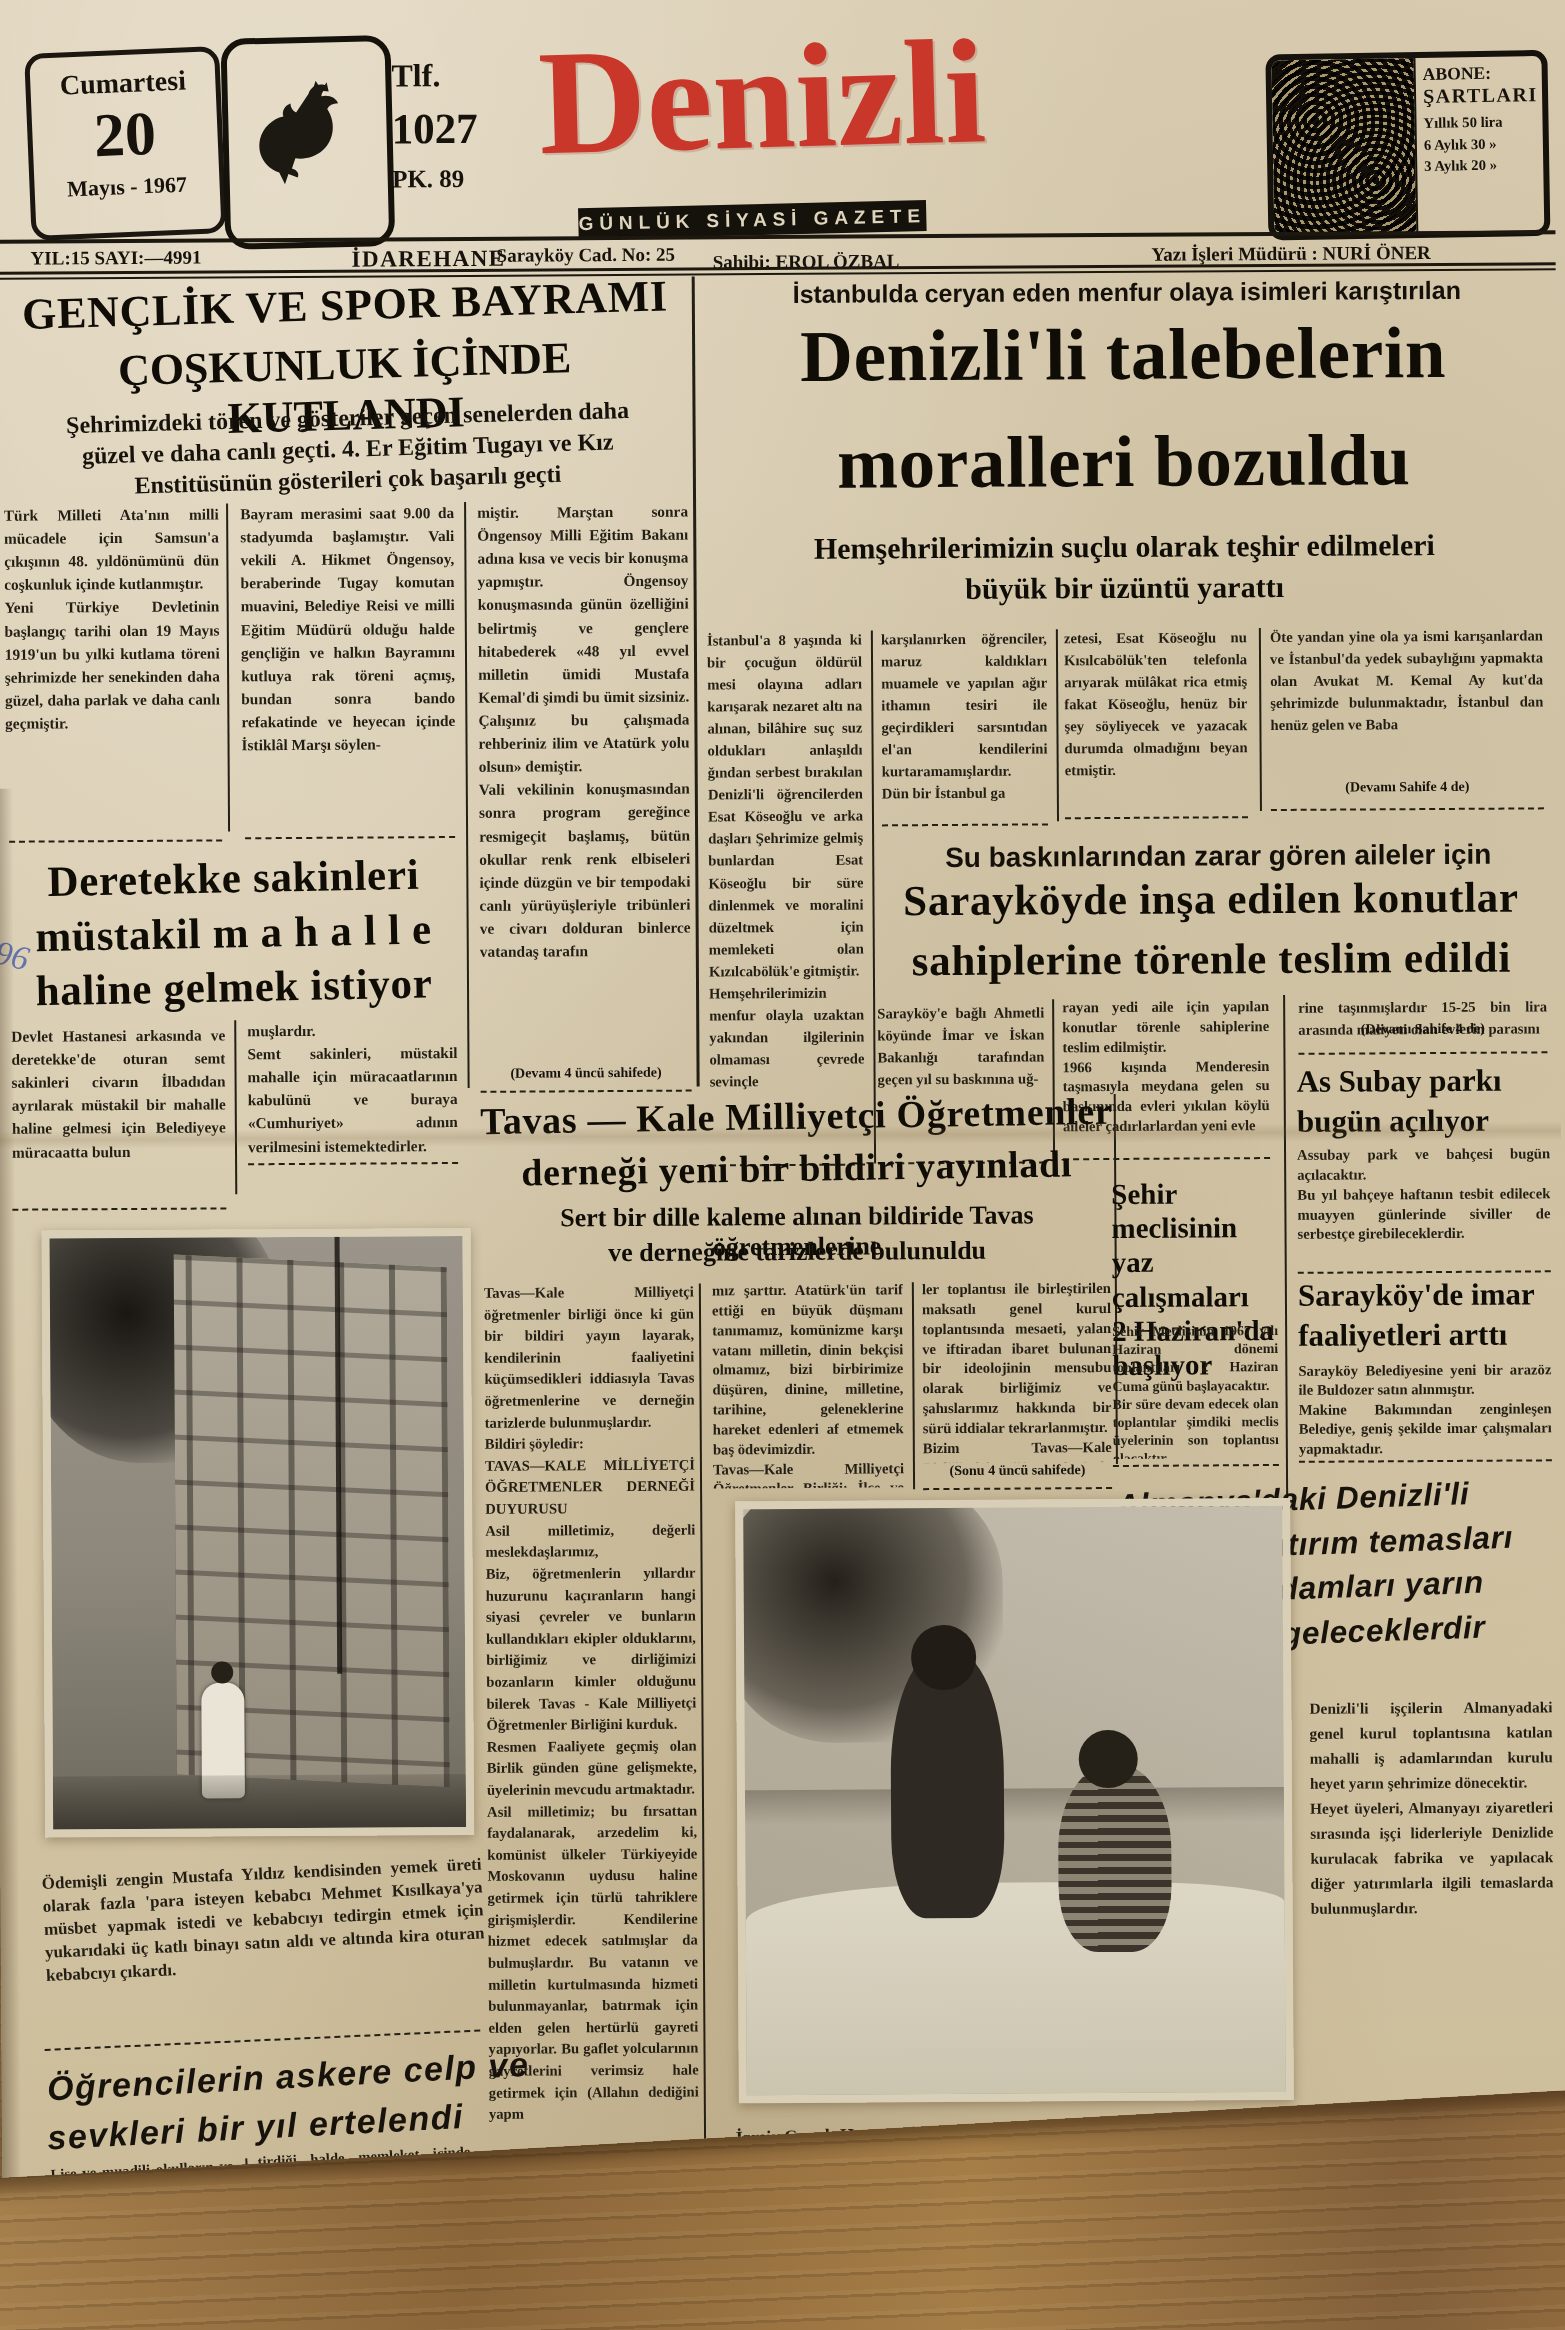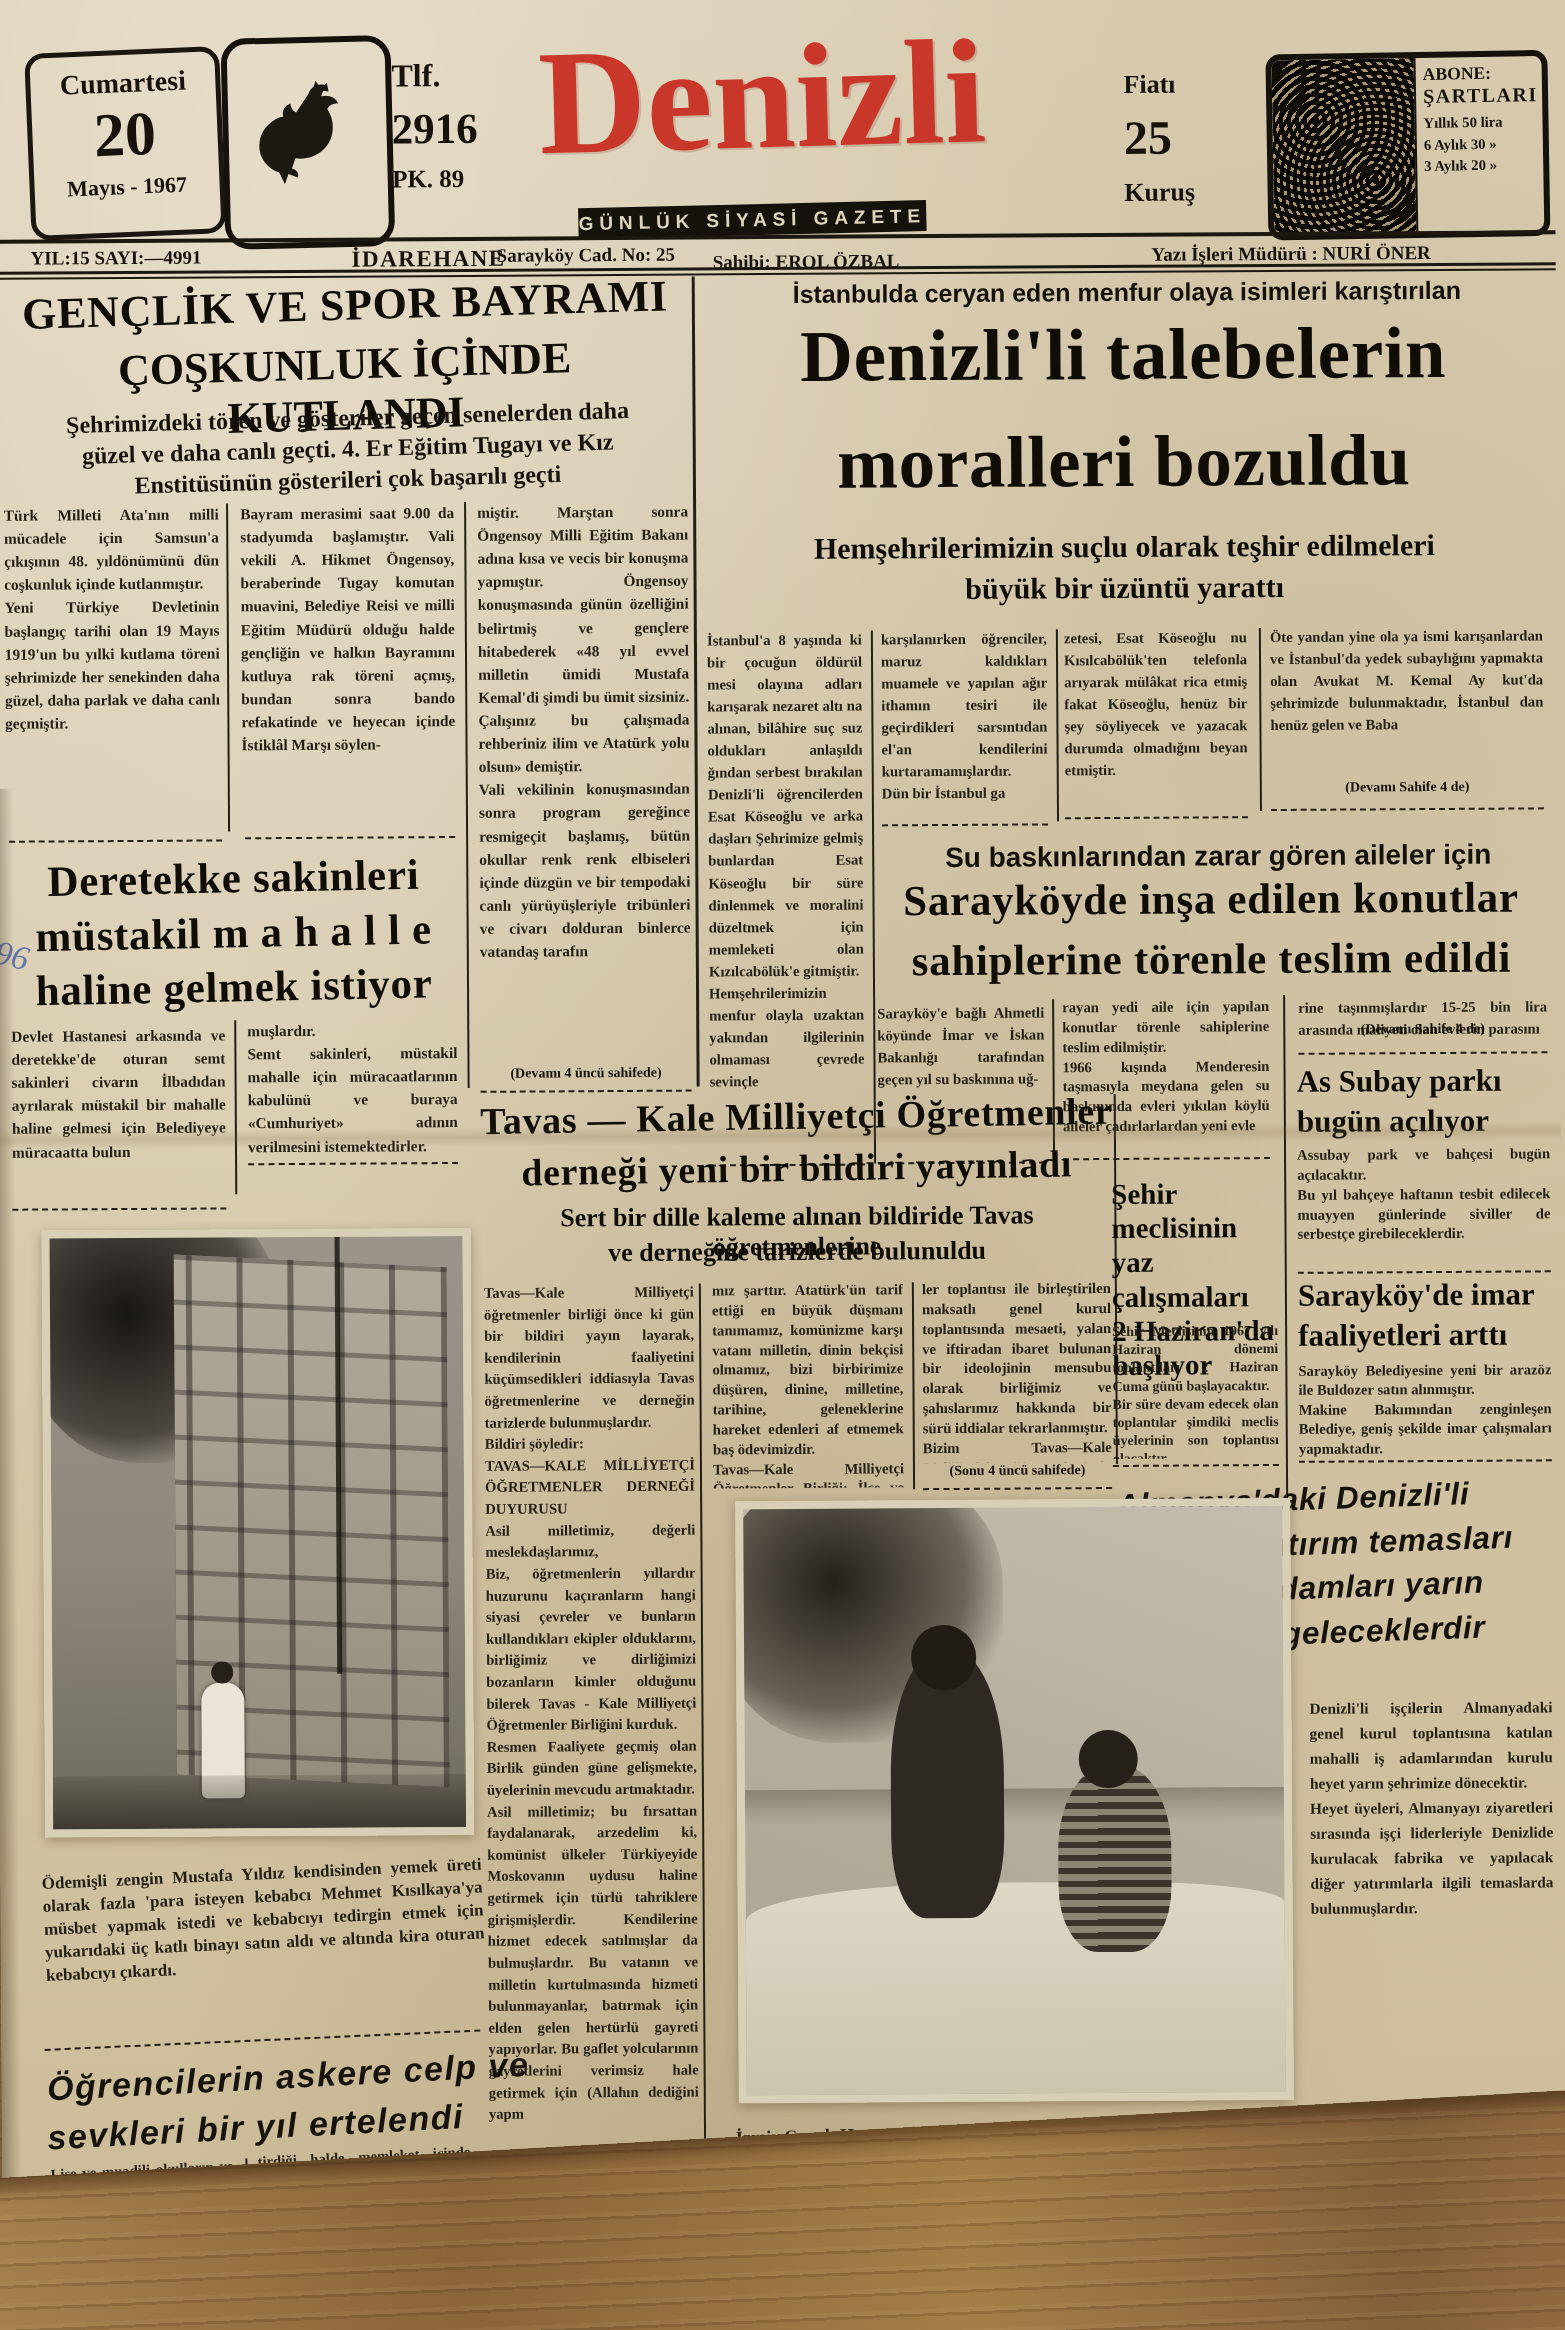--- a/index.html
+++ b/index.html
@@ -52,35 +52,30 @@
 
   <div class="abs" style="left:233px;top:41px;width:158px;height:199px;border:6.6px solid #15110b;border-radius:25px;transform:rotate(-1deg);display:flex;align-items:center;justify-content:center;">
     <svg width="110" height="139" viewBox="0 0 120 150">
       <path fill="#1c1812" d="M62 22c3-9 13-12 20-8-2 4-6 7-6 11 8-2 16 2 18 8-6 0-10 2-12 6 10 16 6 35-6 45-8 7-20 10-30 8l-4 11c6 2 8 6 6 10l-10-4-4 11-6-13c-16-6-24-21-20-37 3-12 14-22 26-24-2-6 2-12 8-14 0 4 2 8 6 10z"></path>
       <path fill="#1c1812" d="M70 8l6 10-10 2zM82 10l2 10-8-1z"></path>
     </svg>
   </div>
 
   <div class="abs" style="left:402px;top:62px;width:103px;">
     <div class="serifB" style="font-size:32px;">Tlf.</div>
-    <div class="serifB" style="font-size:43px;margin-top:10.3px;">2916</div>
+    <div class="serifB" style="font-size:43px;margin-top:10.3px;">1027</div>
     <div class="serifB" style="font-size:25px;margin-top:11.7px;">PK. 89</div>
   </div>
 
   <div class="abs" style="left:410px;top:22px;width:725px;text-align:center;transform:rotate(-1.2deg);font-family:'Liberation Serif',serif;font-weight:bold;font-size:149px;line-height:1.1;color:#c8372a;text-shadow:2.2px 2.2px 0 rgba(130,35,22,.18);">Denizli</div>
 
   <div class="abs" style="left:588px;top:211px;width:348px;height:31px;background:#15110b;transform:rotate(-1deg);display:flex;align-items:center;justify-content:center;">
     <span class="sansB" style="color:#ddd4bb;font-size:19px;letter-spacing:5.9px;">GÜNLÜK SİYASİ GAZETE</span>
   </div>
 
-  <div class="abs" style="left:1134px;top:79px;width:110px;text-align:left;">
-    <div class="serifB" style="font-size:26px;">Fiatı</div>
-    <div class="serifB" style="font-size:48px;margin-top:10.3px;">25</div>
-    <div class="serifB" style="font-size:26px;margin-top:13px;">Kuruş</div>
-  </div>
 
   <div class="abs" style="left:1277px;top:63px;width:270px;height:174px;border:6.6px solid #15110b;border-radius:14.7px;transform:rotate(-.6deg);display:flex;overflow:hidden;">
     <div style="width:54%;height:100%;background:repeating-radial-gradient(circle at 30% 35%, #17130d 0 4.4px, #cfc3a6 4.4px 8px),repeating-radial-gradient(circle at 72% 70%, #17130d 0 3.7px, #cfc3a6 3.7px 6.6px);background-blend-mode:multiply;border-right:2.9px solid #15110b;"></div>
     <div style="flex:1;padding:5.9px 4.4px 2.9px 7.3px;">
       <div class="serifB" style="font-size:17.6px;">ABONE:</div>
       <div class="serifB" style="font-size:20px;letter-spacing:1.5px;">ŞARTLARI</div>
       <div class="serifB" style="font-size:14.7px;margin-top:7.3px;">Yıllık 50 lira</div>
       <div class="serifB" style="font-size:14.7px;margin-top:4.4px;">6 Aylık 30 »</div>
       <div class="serifB" style="font-size:14.7px;margin-top:4.4px;">3 Aylık 20 »</div>
     </div>

